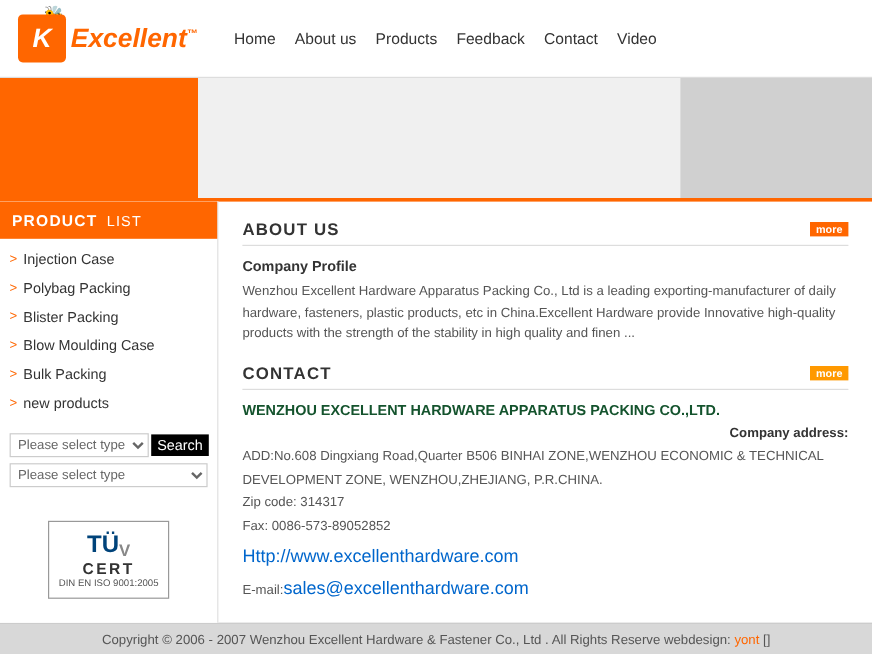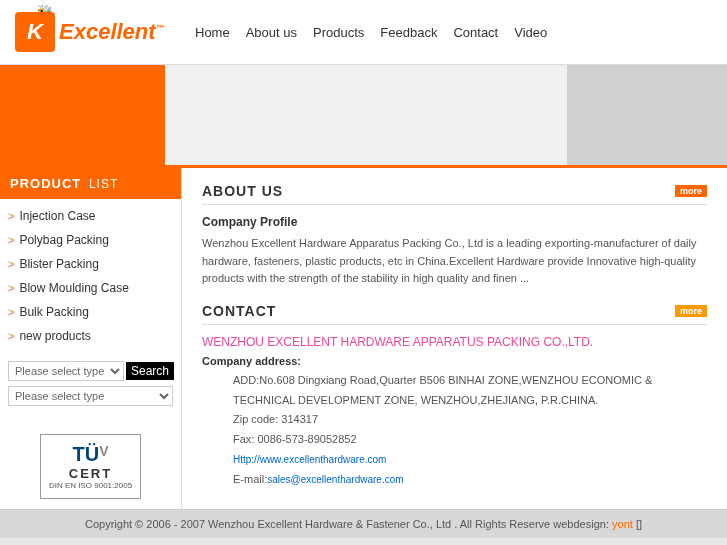--- a/index.html
+++ b/index.html
@@ -38,24 +38,24 @@
 
     
     .content { flex: 1; padding: 15px 20px; }
     .section-header { display: flex; align-items: center; justify-content: space-between; border-bottom: 1px solid #ddd; padding-bottom: 5px; margin-bottom: 10px; }
     .section-title { font-size: 14px; font-weight: bold; color: #333; text-transform: uppercase; letter-spacing: 1px; }
     .section-badge { background: #ff6600; color: white; font-size: 9px; padding: 1px 5px; font-weight: bold; }
     .section-badge-more { background: #ff9900; color: white; font-size: 9px; padding: 1px 5px; font-weight: bold; }
     .about-company-title { font-weight: bold; font-size: 12px; margin-bottom: 6px; }
     .about-text { font-size: 11px; color: #555; line-height: 1.6; margin-bottom: 15px; }
     .contact-section { margin-top: 10px; }
-    .contact-company { font-weight: normal; font-size: 12px; margin-bottom: 6px; color: #ec4899; }
-    .contact-label { font-weight: bold; font-size: 11px; margin-bottom: 4px; }
-    .contact-info { font-size: 11px; color: #555; line-height: 1.8; margin-left: 31px; }
-    .contact-link { color: #0066cc; text-decoration: none; font-size: 10px; }
+    .contact-company { font-weight: bold; font-size: 12px; margin-bottom: 6px; color: #14532d; }
+    .contact-label { font-weight: bold; font-size: 11px; margin-bottom: 4px; text-align: right; }
+    .contact-info { font-size: 11px; color: #555; line-height: 1.8; }
+    .contact-link { color: #0066cc; text-decoration: none; font-size: 15px; }
 
     
     .footer { background: #d8d8d8; text-align: center; padding: 8px; font-size: 11px; color: #555; border-top: 1px solid #ccc; }
     .footer a { color: #ff6600; text-decoration: none; }
   </style>
 </head>
 <body>
 
 <div class="header">
   <div class="logo-area">
@@ -124,21 +124,21 @@
         <button class="search-btn">Search</button>
       </div>
       <div class="sidebar-select-row">
         <select class="sidebar-select">
           <option>Please select type</option>
         </select>
       </div>
     </div>
     <div class="tuv-cert">
       <div class="tuv-box">
-        <div style="display:flex;align-items:flex-start;gap:0;">
+        <div style="display:flex;align-items:flex-end;gap:0;">
           <span style="font-size:20px;font-weight:900;color:#00437A;">TÜ</span>
           <span style="font-size:14px;font-weight:bold;color:#888;">V</span>
         </div>
         <div style="font-size:13px;font-weight:bold;color:#333;letter-spacing:2px;">CERT</div>
         <div style="font-size:8px;color:#555;text-align:center;">DIN EN ISO 9001:2005</div>
       </div>
     </div>
   </div>
 
   <div class="content">

